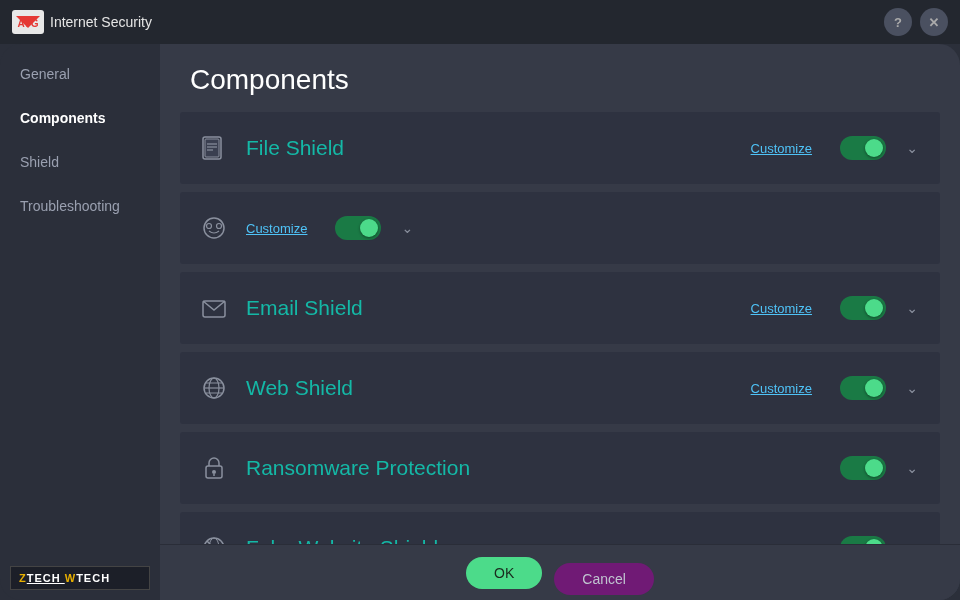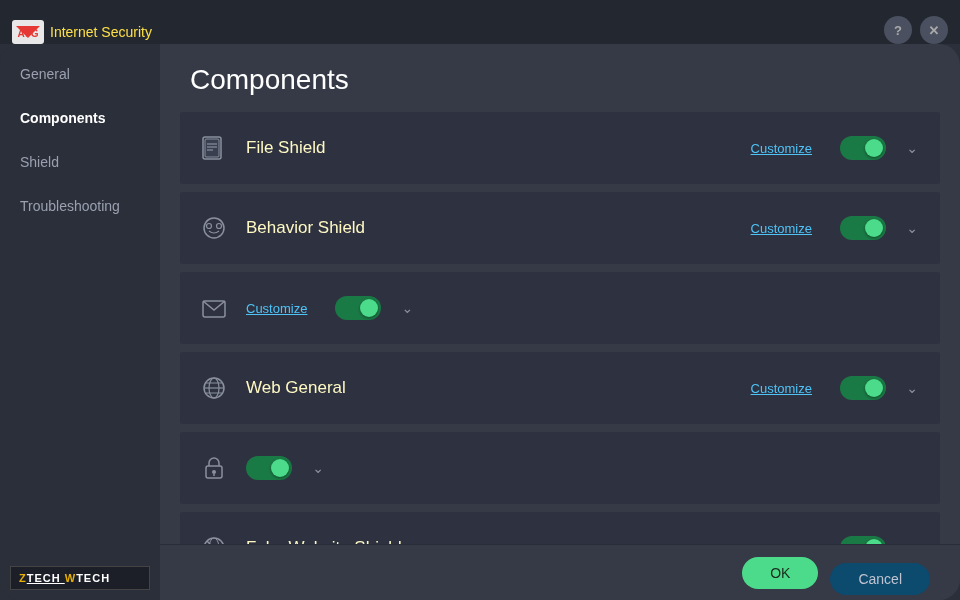--- a/index.html
+++ b/index.html
@@ -11,40 +11,40 @@
       overflow: hidden;
       display: flex;
       flex-direction: column;
     }
 
     
     .title-bar {
       background: #23272f;
       height: 44px;
       display: flex;
-      align-items: flex-end;
+      align-items: center;
       padding: 0 12px;
       flex-shrink: 0;
       gap: 10px;
     }
     .title-bar-logo {
       display: flex;
       align-items: center;
       gap: 6px;
     }
     .avg-logo {
       width: 32px;
       height: 24px;
       display: flex;
       align-items: center;
       justify-content: center;
     }
     .avg-logo svg { width: 32px; height: 24px; }
     .title-bar-app-name {
-      color: #fde047;
+      color: #e5e5e5;
       font-size: 14px;
     }
     .title-bar-controls {
       margin-left: auto;
       display: flex;
       gap: 8px;
     }
     .title-bar-btn {
       width: 28px;
       height: 28px;
@@ -159,22 +159,22 @@
       justify-content: center;
       color: #8a909e;
       flex-shrink: 0;
       margin-right: 14px;
     }
     .component-icon svg {
       width: 28px;
       height: 28px;
     }
     .component-name {
-      color: #fef9c3;
-      font-size: 17px;
+      color: #14b8a6;
+      font-size: 21px;
       flex: 1;
     }
     .component-customize {
       color: #4fc3f7;
       font-size: 13px;
       text-decoration: underline;
       cursor: pointer;
       margin-right: 28px;
     }
 
@@ -217,40 +217,40 @@
       font-size: 14px;
       margin-left: 4px;
     }
 
     
     .footer {
       background: #363a47;
       height: 56px;
       display: flex;
       align-items: center;
-      justify-content: flex-end;
+      justify-content: center;
       padding: 0 30px;
       gap: 12px;
       border-top: 1px solid #2a2d38;
       flex-shrink: 0;
     }
     .footer-btn {
       padding: 8px 28px;
       border-radius: 22px;
       font-size: 14px;
       font-weight: 500;
       cursor: pointer;
       border: none;
     }
     .footer-btn.ok {
       background: #4cdb8a;
       color: #1a2a1e;
     }
     .footer-btn.cancel {
-      background: #0c4a6e;
+      background: #701a75;
       color: #c0c4d0;
       margin-top: 12px;
     }
 
     
     .components-list::-webkit-scrollbar {
       width: 6px;
     }
     .components-list::-webkit-scrollbar-track {
       background: #2a2d38;
@@ -334,75 +334,76 @@
         <div class="component-icon">
           <svg viewBox="0 0 28 28" fill="none" xmlns="http://www.w3.org/2000/svg">
             <circle cx="14" cy="14" r="10" stroke="#8a909e" stroke-width="1.5" fill="none"></circle>
             <circle cx="9" cy="12" r="2.5" stroke="#8a909e" stroke-width="1.2" fill="none"></circle>
             <circle cx="19" cy="12" r="2.5" stroke="#8a909e" stroke-width="1.2" fill="none"></circle>
             <path d="M9 17 Q14 21 19 17" stroke="#8a909e" stroke-width="1.2" fill="none"></path>
             <line x1="6" y1="8" x2="8" y2="6" stroke="#8a909e" stroke-width="1.2"></line>
             <line x1="22" y1="8" x2="20" y2="6" stroke="#8a909e" stroke-width="1.2"></line>
           </svg>
         </div>
-        <span class="component-name">Behavior Shield</span>
         <span class="component-customize">Customize</span>
         <div class="toggle-switch">
           <div class="toggle-track on">
             <div class="toggle-knob"></div>
           </div>
         </div>
         <div class="chevron-btn">⌄</div>
       </div>
 
       <div class="component-row">
         <div class="component-icon">
           <svg viewBox="0 0 28 28" fill="none" xmlns="http://www.w3.org/2000/svg">
             <rect x="3" y="7" width="22" height="16" rx="2" stroke="#8a909e" stroke-width="1.5" fill="none"></rect>
             <polyline points="3,7 14,16 25,7" stroke="#8a909e" stroke-width="1.5" fill="none"></polyline>
           </svg>
         </div>
+        <span class="component-name">Email Shield</span>
         <span class="component-customize">Customize</span>
         <div class="toggle-switch">
           <div class="toggle-track on">
             <div class="toggle-knob"></div>
           </div>
         </div>
         <div class="chevron-btn">⌄</div>
       </div>
 
       <div class="component-row">
         <div class="component-icon">
           <svg viewBox="0 0 28 28" fill="none" xmlns="http://www.w3.org/2000/svg">
             <circle cx="14" cy="14" r="10" stroke="#8a909e" stroke-width="1.5" fill="none"></circle>
             <ellipse cx="14" cy="14" rx="5" ry="10" stroke="#8a909e" stroke-width="1.2" fill="none"></ellipse>
             <line x1="4" y1="14" x2="24" y2="14" stroke="#8a909e" stroke-width="1.2"></line>
             <line x1="6" y1="9" x2="22" y2="9" stroke="#8a909e" stroke-width="1"></line>
             <line x1="6" y1="19" x2="22" y2="19" stroke="#8a909e" stroke-width="1"></line>
           </svg>
         </div>
-        <span class="component-name">Web General</span>
+        <span class="component-name">Web Shield</span>
         <span class="component-customize">Customize</span>
         <div class="toggle-switch">
           <div class="toggle-track on">
             <div class="toggle-knob"></div>
           </div>
         </div>
         <div class="chevron-btn">⌄</div>
       </div>
 
       <div class="component-row">
         <div class="component-icon">
           <svg viewBox="0 0 28 28" fill="none" xmlns="http://www.w3.org/2000/svg">
             <rect x="6" y="12" width="16" height="12" rx="2" stroke="#8a909e" stroke-width="1.5" fill="none"></rect>
             <path d="M9 12V9a5 5 0 0110 0v3" stroke="#8a909e" stroke-width="1.5" fill="none"></path>
             <circle cx="14" cy="18" r="2" fill="#8a909e"></circle>
             <line x1="14" y1="20" x2="14" y2="22" stroke="#8a909e" stroke-width="1.5"></line>
           </svg>
         </div>
+        <span class="component-name">Ransomware Protection</span>
         <div class="toggle-switch">
           <div class="toggle-track on">
             <div class="toggle-knob"></div>
           </div>
         </div>
         <div class="chevron-btn">⌄</div>
       </div>
 
       <div class="component-row">
         <div class="component-icon">

